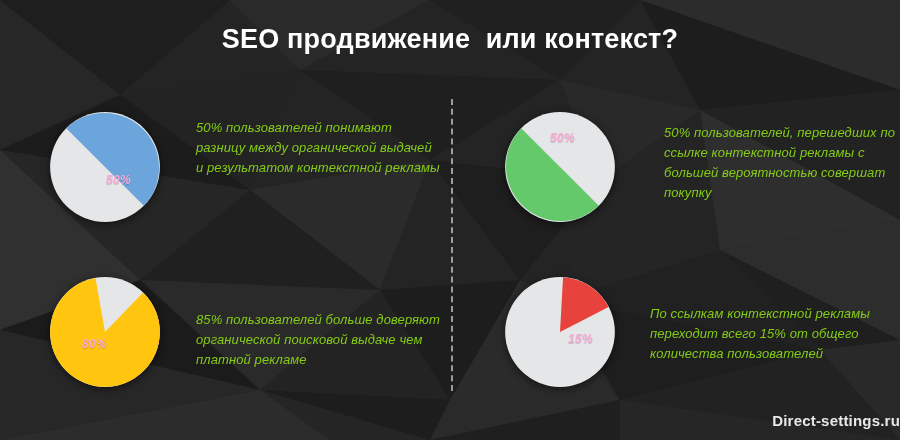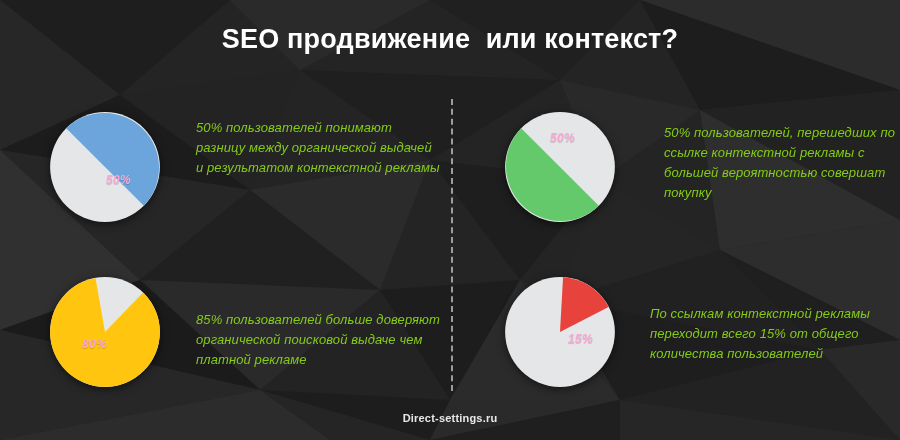--- a/index.html
+++ b/index.html
@@ -109,23 +109,23 @@
   #block-4 .pie-wrap { left: 504px; top: 276px; }
   #block-4 .pie-label { left: 568px; top: 288px; margin-top: 44px; }
   #block-4 .caption   { left: 650px; top: 304px; width: 234px; }
 
   
   .footer {
     position: absolute;
     left: 0;
     top: 412px;
     width: 900px;
-    text-align: center;
+    text-align: right;
     color: #e8e8e8;
-    font-size: 11px;
+    font-size: 15px;
     font-weight: bold;
     letter-spacing: 0.2px;
   }
 </style>
 </head>
 <body>
 
 <div id="infographic">
 
   <svg id="bg-polygons" viewBox="0 0 900 440" preserveAspectRatio="none" aria-hidden="true">

